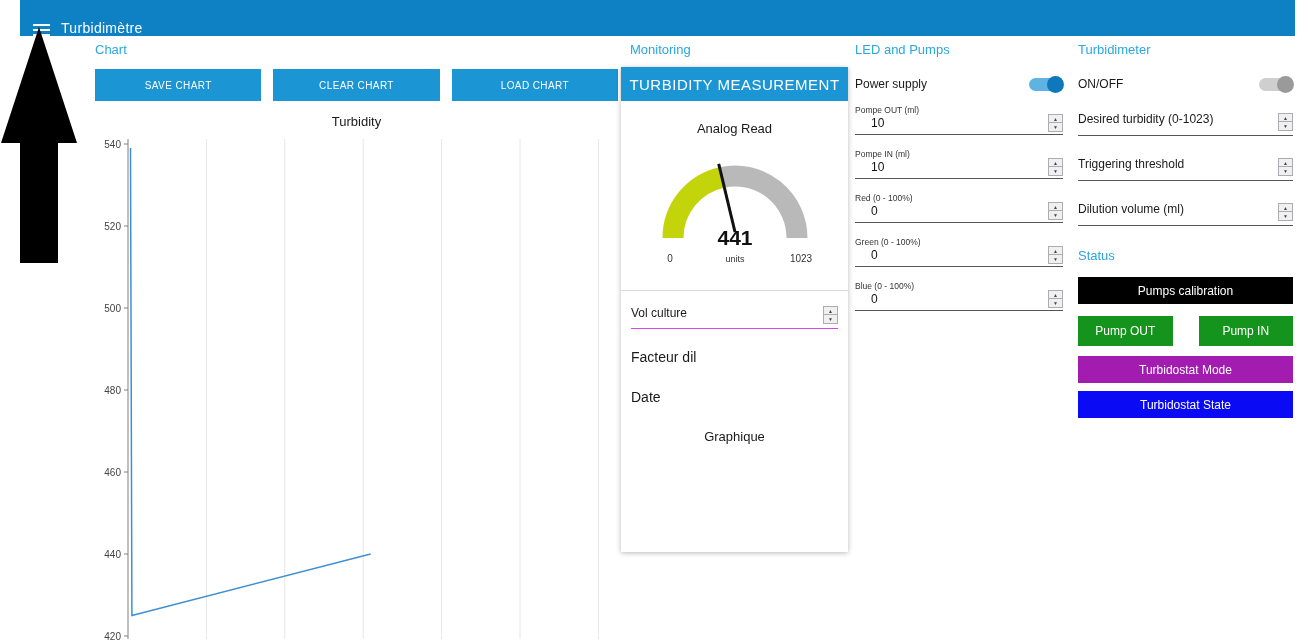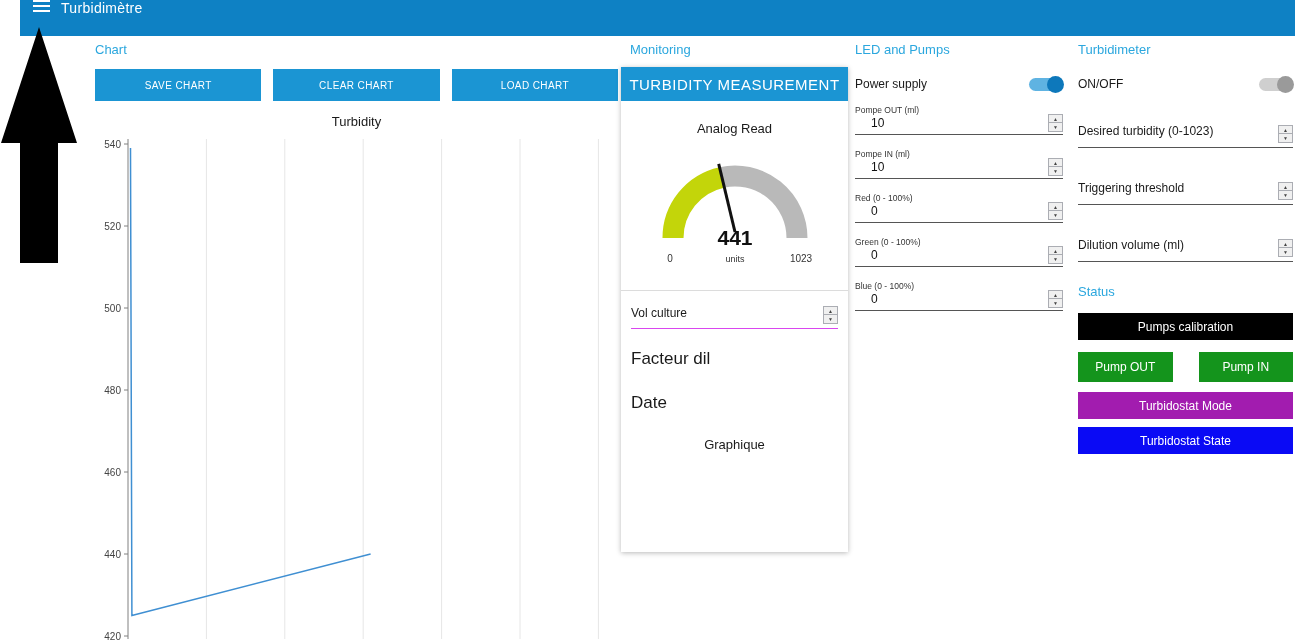--- a/index.html
+++ b/index.html
@@ -1,18 +1,18 @@
 <!DOCTYPE html>
 <html><head>
 <meta charset="utf-8">
 <style>
 *{margin:0;padding:0;box-sizing:border-box}
 body{font-family:"Liberation Sans",sans-serif;background:#fff}
 .page{position:relative;width:1308px;height:642px;background:#fff;overflow:hidden}
-.topbar{position:absolute;left:20px;top:0;width:1275px;height:36px;background:#0e81c4;display:flex;align-items:flex-start;padding-left:13px}
+.topbar{position:absolute;left:20px;top:0;width:1275px;height:36px;background:#0e81c4;display:flex;align-items:flex-end;padding-left:13px}
 .hamburger{display:flex;flex-direction:column;gap:3px;width:17px;cursor:pointer}
 .hamburger i{display:block;height:2px;background:#fff}
 .app-title{color:#fff;font-size:14px;margin-left:11px;letter-spacing:.3px}
 .arrow-svg{position:absolute;left:1px;top:27px;z-index:6}
 .col{position:absolute;top:42px}
 .sec-heading{color:#2ba7de;font-size:13px}
 
 .chart-col{left:95px;width:523px}
 .btn-row{display:flex;gap:12px;margin-top:12px}
 .btn-row button{flex:1;height:32px;background:#1b95d3;border:none;color:#fff;font-size:10px;letter-spacing:.4px;font-family:inherit;cursor:pointer}
@@ -21,42 +21,42 @@
 
 .mon-col{left:621px;width:227px}
 .mon-col .sec-heading{padding-left:9px}
 .card{margin-top:10px;height:485px;background:#fff;box-shadow:0 1px 5px rgba(0,0,0,.28)}
 .banner{height:34px;background:#1b95d3;color:#fff;display:flex;align-items:center;justify-content:center;font-size:15px;letter-spacing:.5px;white-space:nowrap}
 .analog{text-align:center;font-size:13px;color:#1a1a1a;margin-top:20px}
 #gauge-svg{display:block;margin:14px auto 0}
 .divider{border-top:1px solid #dcdcdc;margin-top:22px}
 .field-row{margin:12px 10px 0;position:relative;border-bottom:1px solid #d946ef;padding-bottom:7px}
 .field-row .lbl{font-size:12px;color:#1a1a1a}
-.plain-lbl{font-size:17px;color:#1a1a1a;margin:20px 10px 0}
+.plain-lbl{font-size:14px;color:#1a1a1a;margin:20px 10px 0}
 .graphique{text-align:center;font-size:13px;color:#1a1a1a;margin-top:24px}
 
 .spin{position:absolute;right:0;bottom:4px;display:flex;flex-direction:column;border:1px solid #abadb3;background:#f0f0f0;cursor:pointer}
 .spin b{display:block;width:13px;height:8px;font-size:5px;line-height:8px;text-align:center;color:#444;font-weight:normal}
 .spin b:first-child{border-bottom:1px solid #abadb3}
 
 .toggle-row{display:flex;justify-content:space-between;align-items:center;margin-top:20px}
 .toggle-row .lbl{font-size:12px;color:#1a1a1a}
 .toggle{position:relative;width:34px;height:13px;border-radius:7px;background:#cfcfcf;cursor:pointer}
 .toggle .knob{position:absolute;top:-2px;right:-1px;width:17px;height:17px;border-radius:50%;background:#9a9a9a}
 .toggle.on{background:#5fb3e2}
 .toggle.on .knob{background:#0d78bb}
 
 .led-col{left:855px;width:208px}
 .num-field{position:relative;border-bottom:1px solid #555;margin-top:14px;padding-bottom:1px}
 .num-field .tiny{font-size:8.5px;color:#333;display:block}
 .num-field .val{font-size:12px;color:#111;padding:1px 0 3px 16px;min-height:17px}
 .num-field .spin{bottom:2px}
 
 .turb-col{left:1078px;width:215px}
-.lbl-field{position:relative;border-bottom:1px solid #555;margin-top:28px;padding:2px 0 8px}
+.lbl-field{position:relative;border-bottom:1px solid #555;margin-top:16px;padding:2px 0 8px}
 .lbl-field .lbl{font-size:12px;color:#1a1a1a}
 .status-head{margin-top:22px}
 .sbtn{display:flex;align-items:center;justify-content:center;color:#fff;font-size:12px;cursor:pointer}
 .sbtn-full{height:27px;margin-top:14px}
 .sbtn-row{display:flex;gap:26px;margin-top:12px}
 .sbtn-row .sbtn{flex:1;height:30px}
 .mt10{margin-top:10px}
 .mt8{margin-top:8px}
 </style>
 </head>

